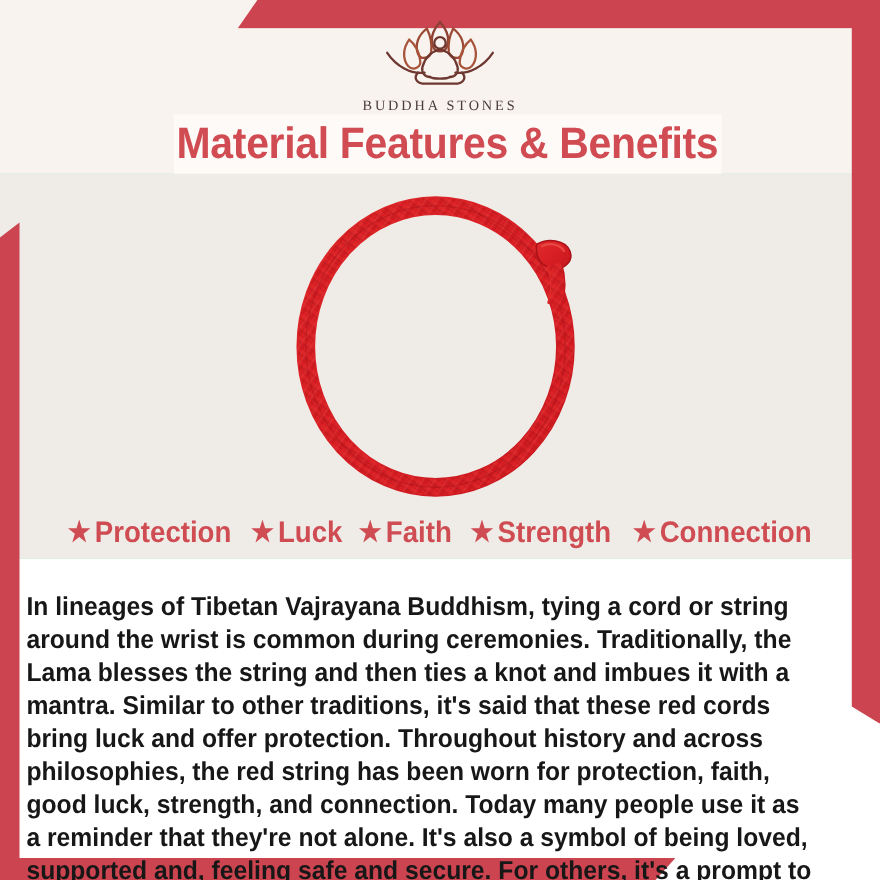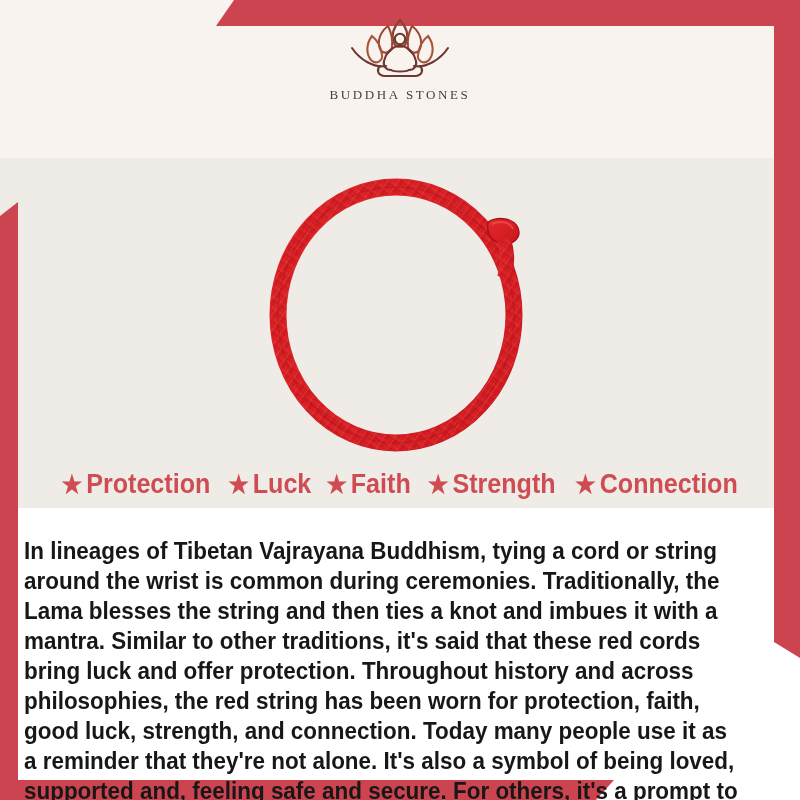--- a/index.html
+++ b/index.html
@@ -208,20 +208,23 @@
           <path d="M64 31 C56 33, 50 39, 48 47 C47 52, 50 56, 55 56" stroke="#6e3730"></path>
           <path d="M64 31 C72 33, 78 39, 80 47 C81 52, 78 56, 73 56" stroke="#6e3730"></path>
           <path d="M44 52 C40 56, 42 61, 48 62 L80 62 C86 61, 88 56, 84 52" stroke="#6e3730"></path>
           <path d="M55 56 C58 58, 70 58, 73 56" stroke="#6e3730"></path>
         </g>
       </svg>
     </span>
     <span class="logo-text">BUDDHA STONES</span>
   </div>
 
+  <div class="title-band">
+    <span class="title-text">Material Features &amp; Benefits</span>
+  </div>
 
   <div class="product">
     <svg width="330" height="285" viewBox="0 0 330 285" xmlns="http://www.w3.org/2000/svg">
       <defs>
         <linearGradient id="cordgrad" x1="0" y1="0" x2="1" y2="1">
           <stop offset="0%" stop-color="#e02b2b"></stop>
           <stop offset="50%" stop-color="#d81f25"></stop>
           <stop offset="100%" stop-color="#c4161c"></stop>
         </linearGradient>
         <pattern id="braid" width="9" height="9" patternUnits="userSpaceOnUse" patternTransform="rotate(35)">

